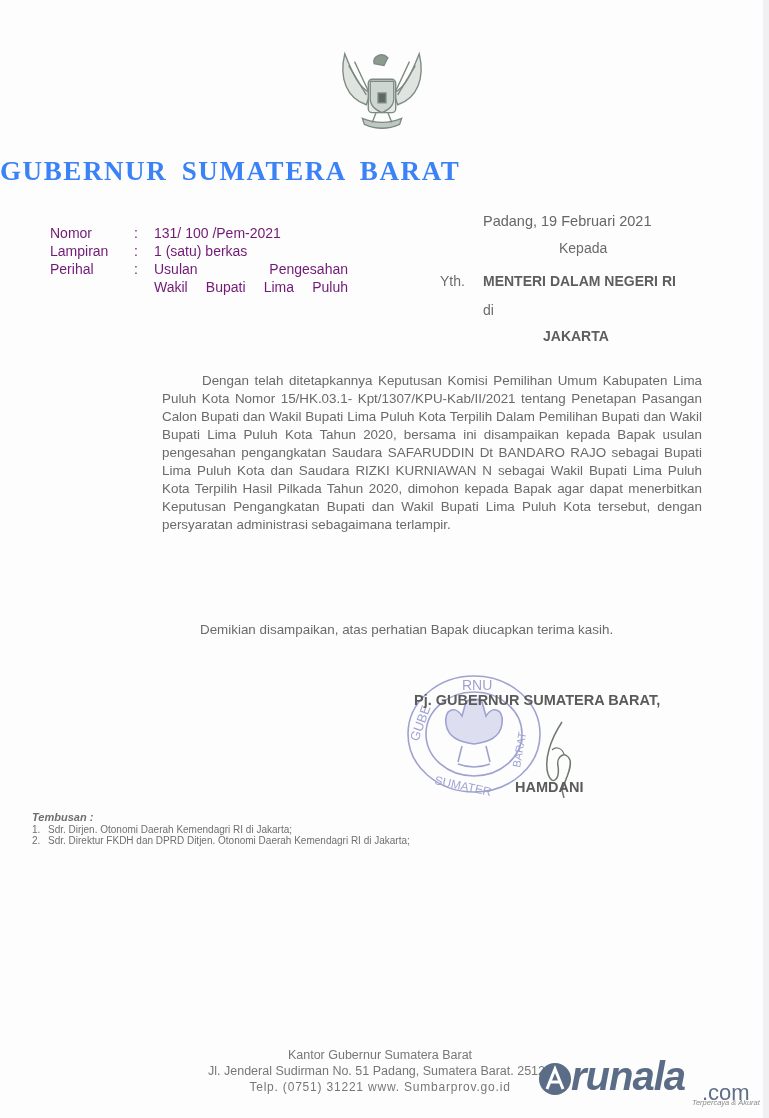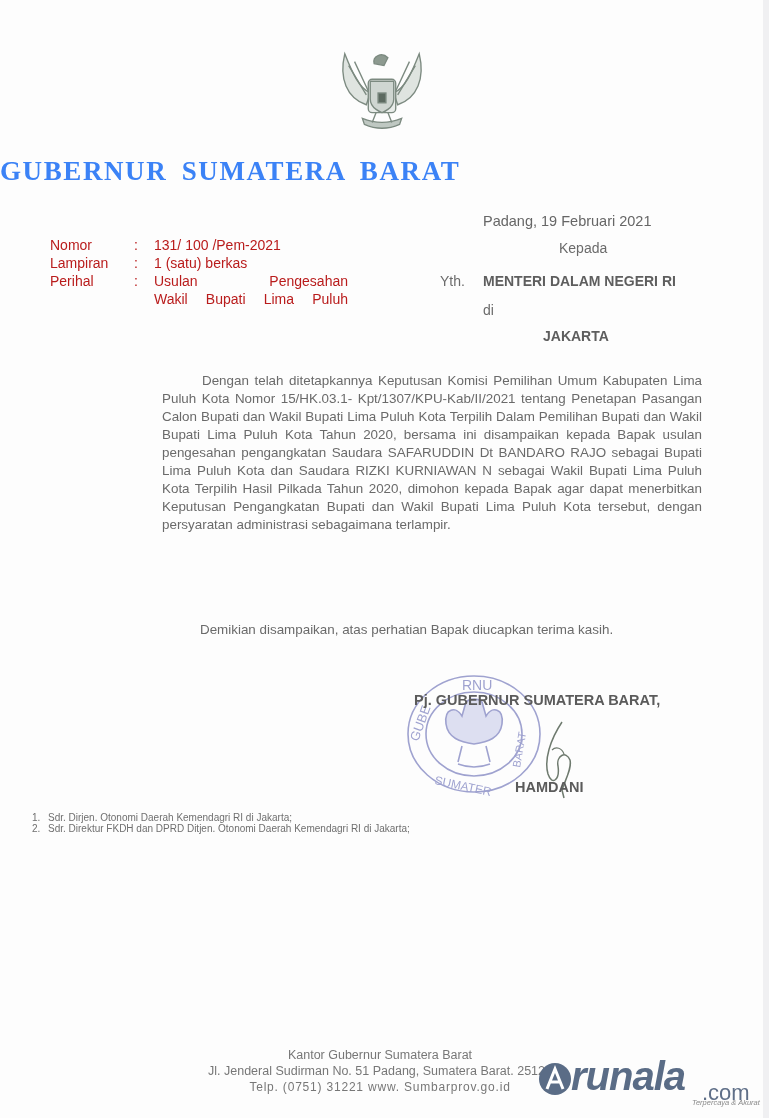--- a/index.html
+++ b/index.html
@@ -10,21 +10,21 @@
     color: #5a5a5a;
   }
   .page-edge { position: absolute; right: 0; top: 0; width: 6px; height: 1118px; background: #f0f0f2; }
   .emblem { position: absolute; left: 333px; top: 44px; width: 98px; height: 98px; }
   .kop-title {
     position: absolute; left: 0; width: 769px; top: 156px; text-align: left;
     font-family: "Liberation Serif", serif; font-weight: bold; font-size: 27px;
     letter-spacing: 1.6px; word-spacing: 6px; color: #3b82f6;
   }
   .date-line { position: absolute; left: 483px; top: 213px; font-size: 14.5px; color: #666; }
-  .meta { position: absolute; left: 50px; top: 236px; font-size: 14px; color: #b91c1c; line-height: 18px; }
+  .meta { position: absolute; left: 50px; top: 224px; font-size: 14px; color: #701a75; line-height: 18px; }
   .meta-row { display: flex; }
   .meta-label { width: 84px; }
   .meta-colon { width: 20px; }
   .meta-value { width: 190px; }
   .perihal-text { text-align: justify; text-align-last: justify; }
   .recipient { position: absolute; left: 440px; top: 240px; font-size: 14px; color: #6b6b6b; }
   .kepada { position: absolute; left: 107px; top: 0; width: 120px; margin-left: 12px; }
   .yth { position: absolute; left: 0; top: 33px; }
   .menteri { position: absolute; left: 43px; top: 33px; font-weight: bold; white-space: nowrap; color: #5e5e5e; }
   .di { position: absolute; left: 43px; top: 62px; }
@@ -123,20 +123,21 @@
 
 <svg class="signature" viewBox="0 0 40 80">
   <path d="M22 2 C10 20 4 40 8 54 C12 66 20 60 18 46 C16 36 26 30 30 40 C32 48 26 58 22 70 L24 78" fill="none" stroke="#6e7a6e" stroke-width="1.5"></path>
   <path d="M12 30 C16 26 22 28 24 34" fill="none" stroke="#6e7a6e" stroke-width="1.2"></path>
 </svg>
 
 <div class="sign-title">Pj. GUBERNUR SUMATERA BARAT,</div>
 <div class="sign-name">HAMDANI</div>
 
 <div class="tembusan">
+  <div class="tembusan-title">Tembusan :</div>
   <div class="tembusan-item">
     <span class="tembusan-num">1.</span>
     <span>Sdr. Dirjen. Otonomi Daerah Kemendagri RI di Jakarta;</span>
   </div>
   <div class="tembusan-item">
     <span class="tembusan-num">2.</span>
     <span>Sdr. Direktur FKDH dan DPRD Ditjen. Otonomi Daerah Kemendagri RI di Jakarta;</span>
   </div>
 </div>
 

